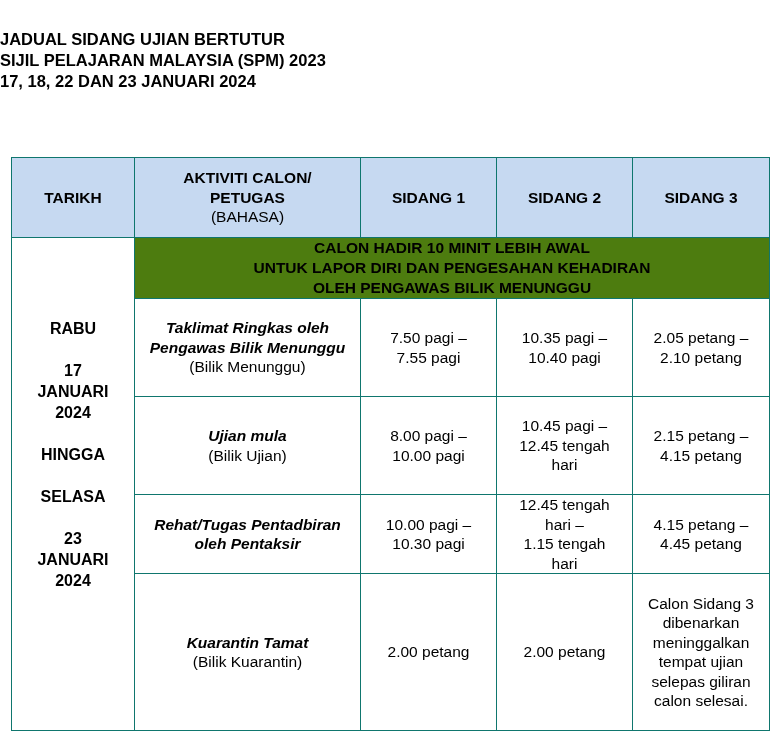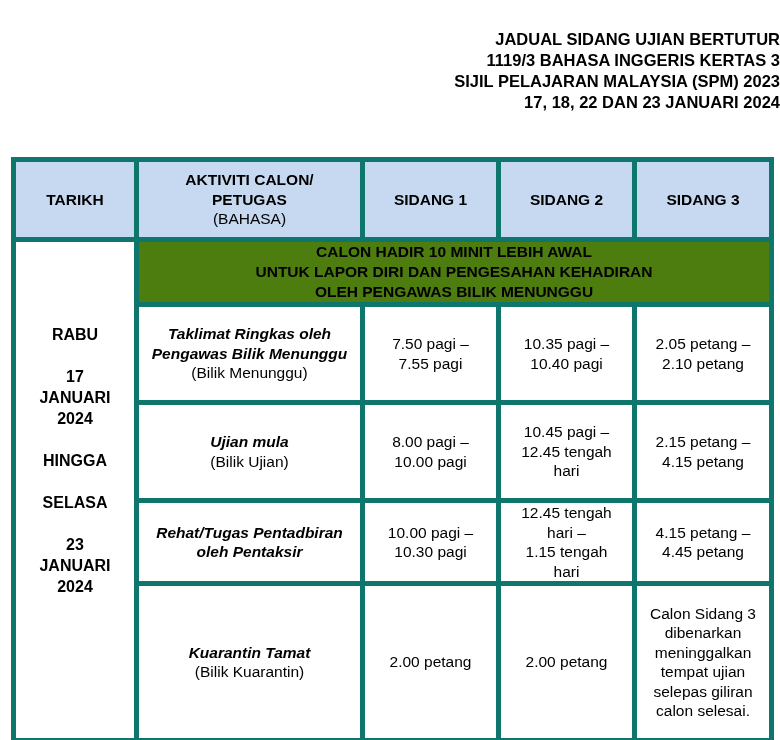--- a/index.html
+++ b/index.html
@@ -13,37 +13,37 @@
       position: relative;
       font-family: "Liberation Sans", sans-serif;
       color: #000;
       overflow: hidden;
     }
     .title-block {
       position: absolute;
       left: 0;
       top: 29px;
       width: 780px;
-      text-align: right;
+      text-align: left;
       font-weight: bold;
       font-size: 16.5px;
       line-height: 21px;
     }
     .title-line { display: block; }
 
     table.schedule {
       position: absolute;
       left: 11px;
       top: 157px;
       border-collapse: collapse;
       table-layout: fixed;
       width: 758px;
     }
     table.schedule td, table.schedule th {
-      border: 5px solid #0f766e;
+      border: 1px solid #0f766e;
       text-align: center;
       vertical-align: middle;
       padding: 0 4px;
       font-size: 15.5px;
       line-height: 19.5px;
     }
     .hdr {
       background: #c6d9f1;
       font-weight: bold;
     }
@@ -61,21 +61,20 @@
       line-height: 21px !important;
       vertical-align: middle;
     }
     .date-gap { display: block; height: 21px; }
   </style>
 </head>
 <body>
 
 <div class="title-block">
   <span class="title-line">JADUAL SIDANG UJIAN BERTUTUR</span>
-  <span class="title-line">1119/3 BAHASA INGGERIS KERTAS 3</span>
   <span class="title-line">SIJIL PELAJARAN MALAYSIA (SPM) 2023</span>
   <span class="title-line">17, 18, 22 DAN 23 JANUARI 2024</span>
 </div>
 
 <table class="schedule">
   <colgroup>
     <col style="width:123px">
     <col style="width:226px">
     <col style="width:136px">
     <col style="width:136px">

